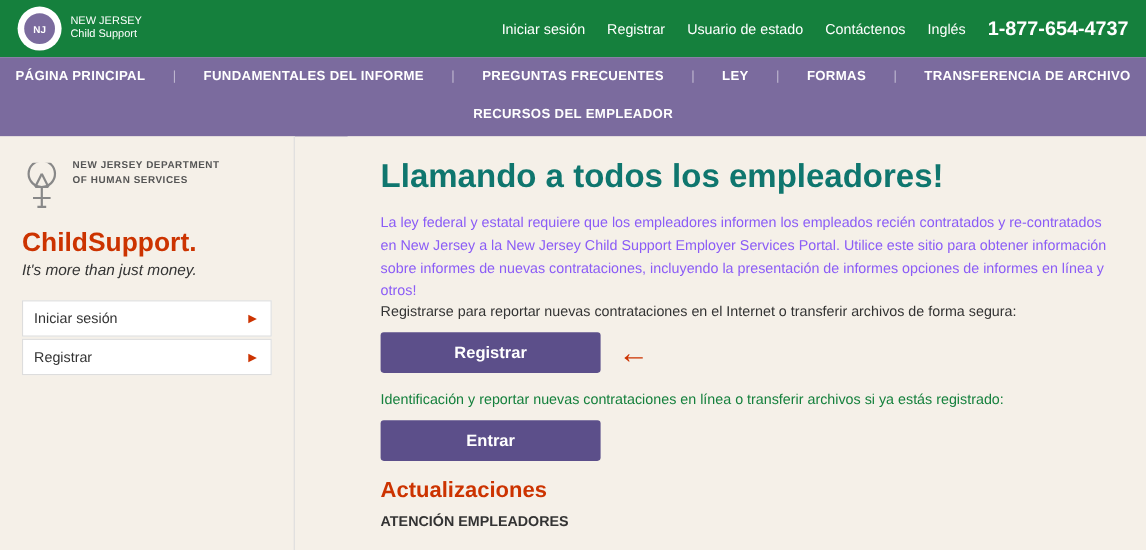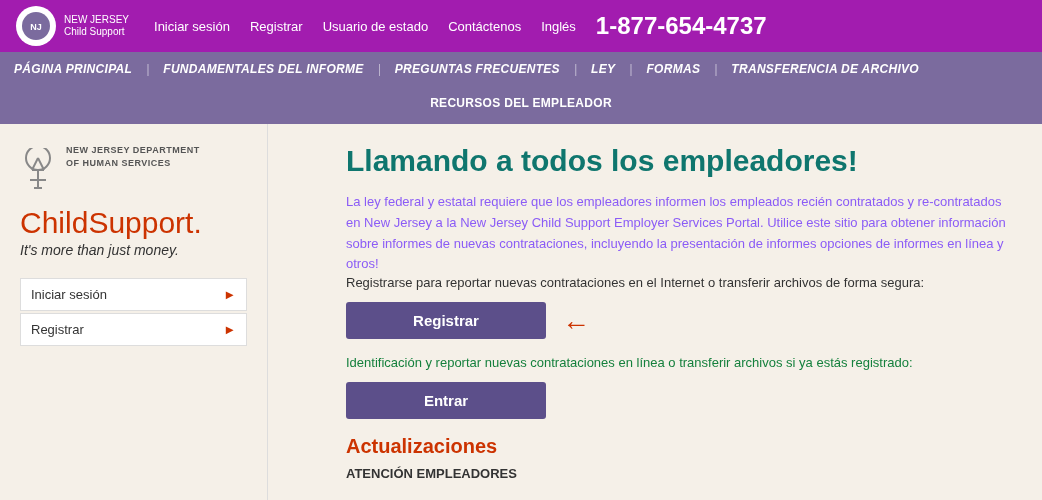--- a/index.html
+++ b/index.html
@@ -1,23 +1,23 @@
 <!DOCTYPE html>
 <html><head>
   <meta charset="utf-8">
   <style>
     * { margin: 0; padding: 0; box-sizing: border-box; }
     body { font-family: Arial, sans-serif; background: #f5f0e8; width: 1042px; }
 
     
     .top-bar {
-      background: #a21caf;
-      display: flex;
-      align-items: center;
-      justify-content: flex-start;
+      background: #15803d;
+      display: flex;
+      align-items: center;
+      justify-content: space-between;
       padding: 6px 16px;
       gap: 25px;
     }
     .top-bar-logo {
       display: flex;
       align-items: center;
     }
     .logo-circle {
       width: 40px;
       height: 40px;
@@ -39,21 +39,21 @@
       align-items: center;
       gap: 20px;
     }
     .top-bar-nav a {
       color: #fff;
       text-decoration: none;
       font-size: 13px;
     }
     .top-bar-phone {
       color: #fff;
-      font-size: 24px;
+      font-size: 18px;
       font-weight: bold;
     }
 
     
     .main-nav {
       background: #7b6b9e;
       display: flex;
       align-items: center;
       justify-content: center;
       flex-wrap: wrap;
@@ -64,23 +64,22 @@
       text-decoration: none;
       font-size: 12px;
       font-weight: bold;
       padding: 10px 14px;
       display: inline-block;
       letter-spacing: 0.3px;
     }
     .main-nav .nav-row1 {
       display: flex;
       align-items: center;
-      justify-content: flex-start;
+      justify-content: space-between;
       width: 100%;
-      font-style: italic;
     }
     .main-nav .nav-row2 {
       display: flex;
       align-items: center;
       justify-content: center;
       width: 100%;
       padding-bottom: 4px;
     }
     .nav-sep {
       color: rgba(255,255,255,0.5);
@@ -113,22 +112,22 @@
       margin-top: 4px;
     }
     .sidebar-org-text {
       font-size: 9px;
       font-weight: bold;
       color: #555;
       line-height: 1.4;
       letter-spacing: 0.5px;
     }
     .sidebar-brand {
-      font-size: 30px;
-      font-weight: normal;
+      font-size: 24px;
+      font-weight: bold;
       color: #333;
       line-height: 1;
       margin-bottom: 4px;
     }
     .sidebar-brand span {
       color: #cc3300;
     }
     .sidebar-tagline {
       font-size: 14px;
       color: #333;

